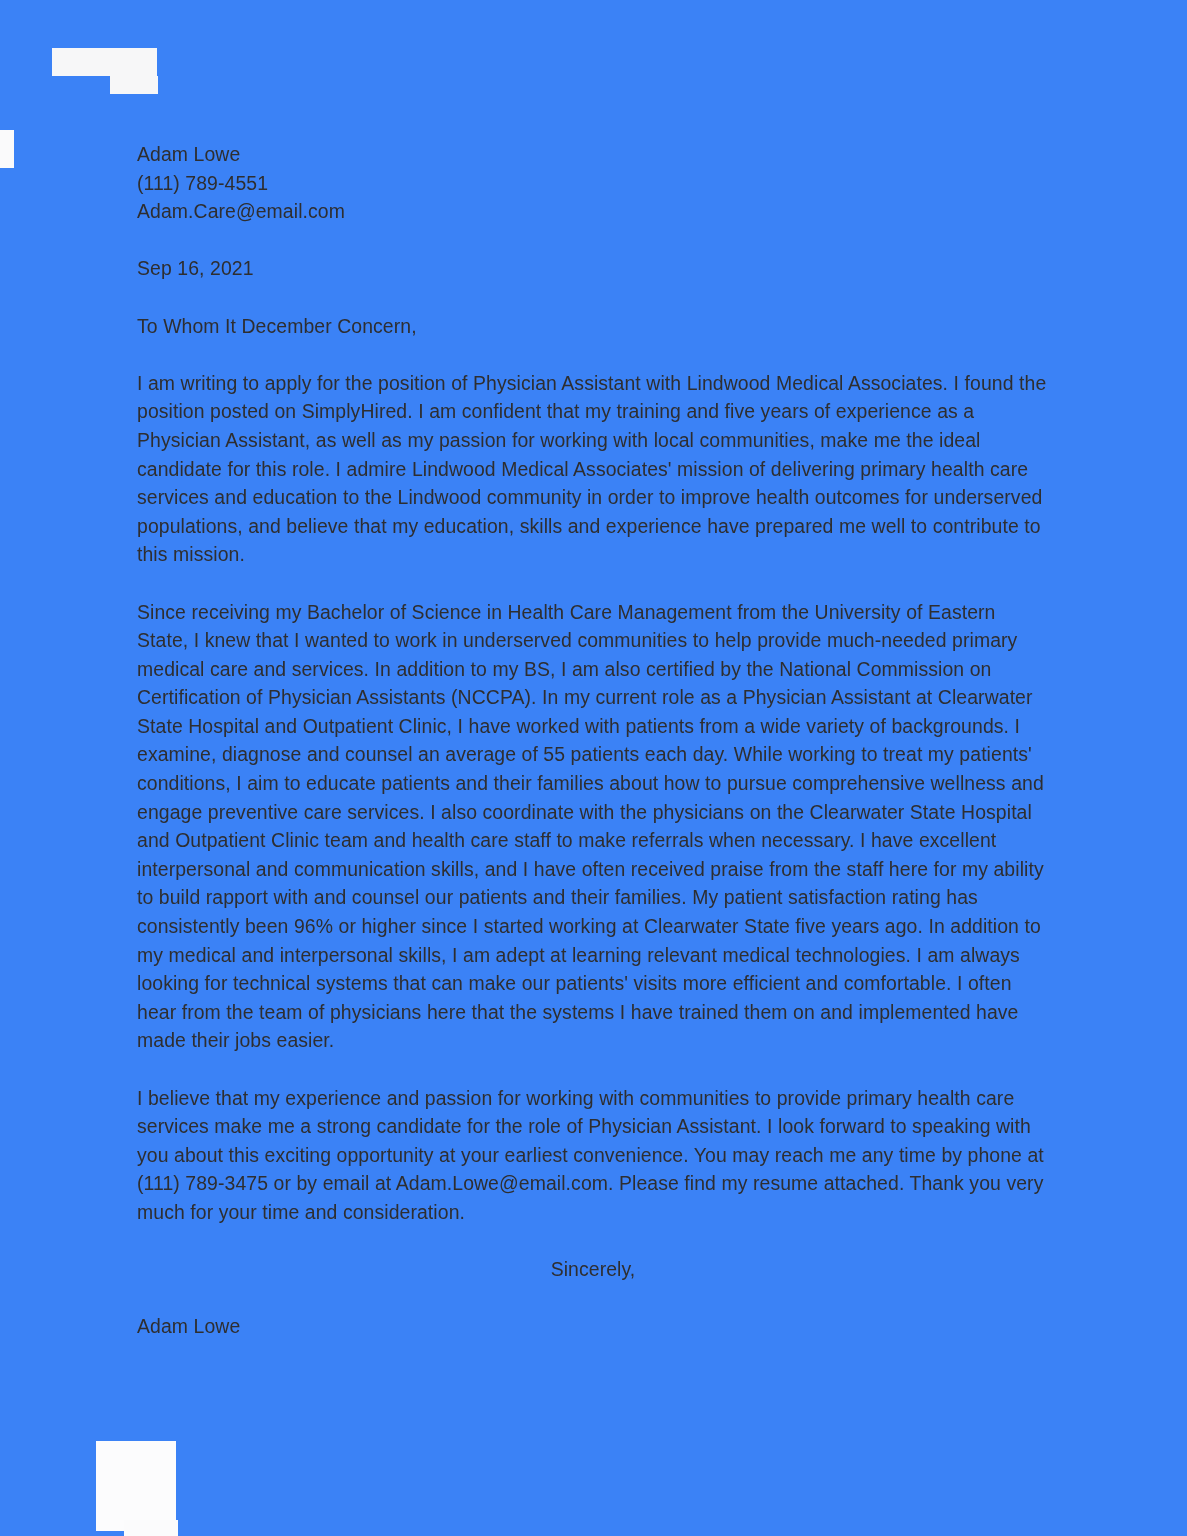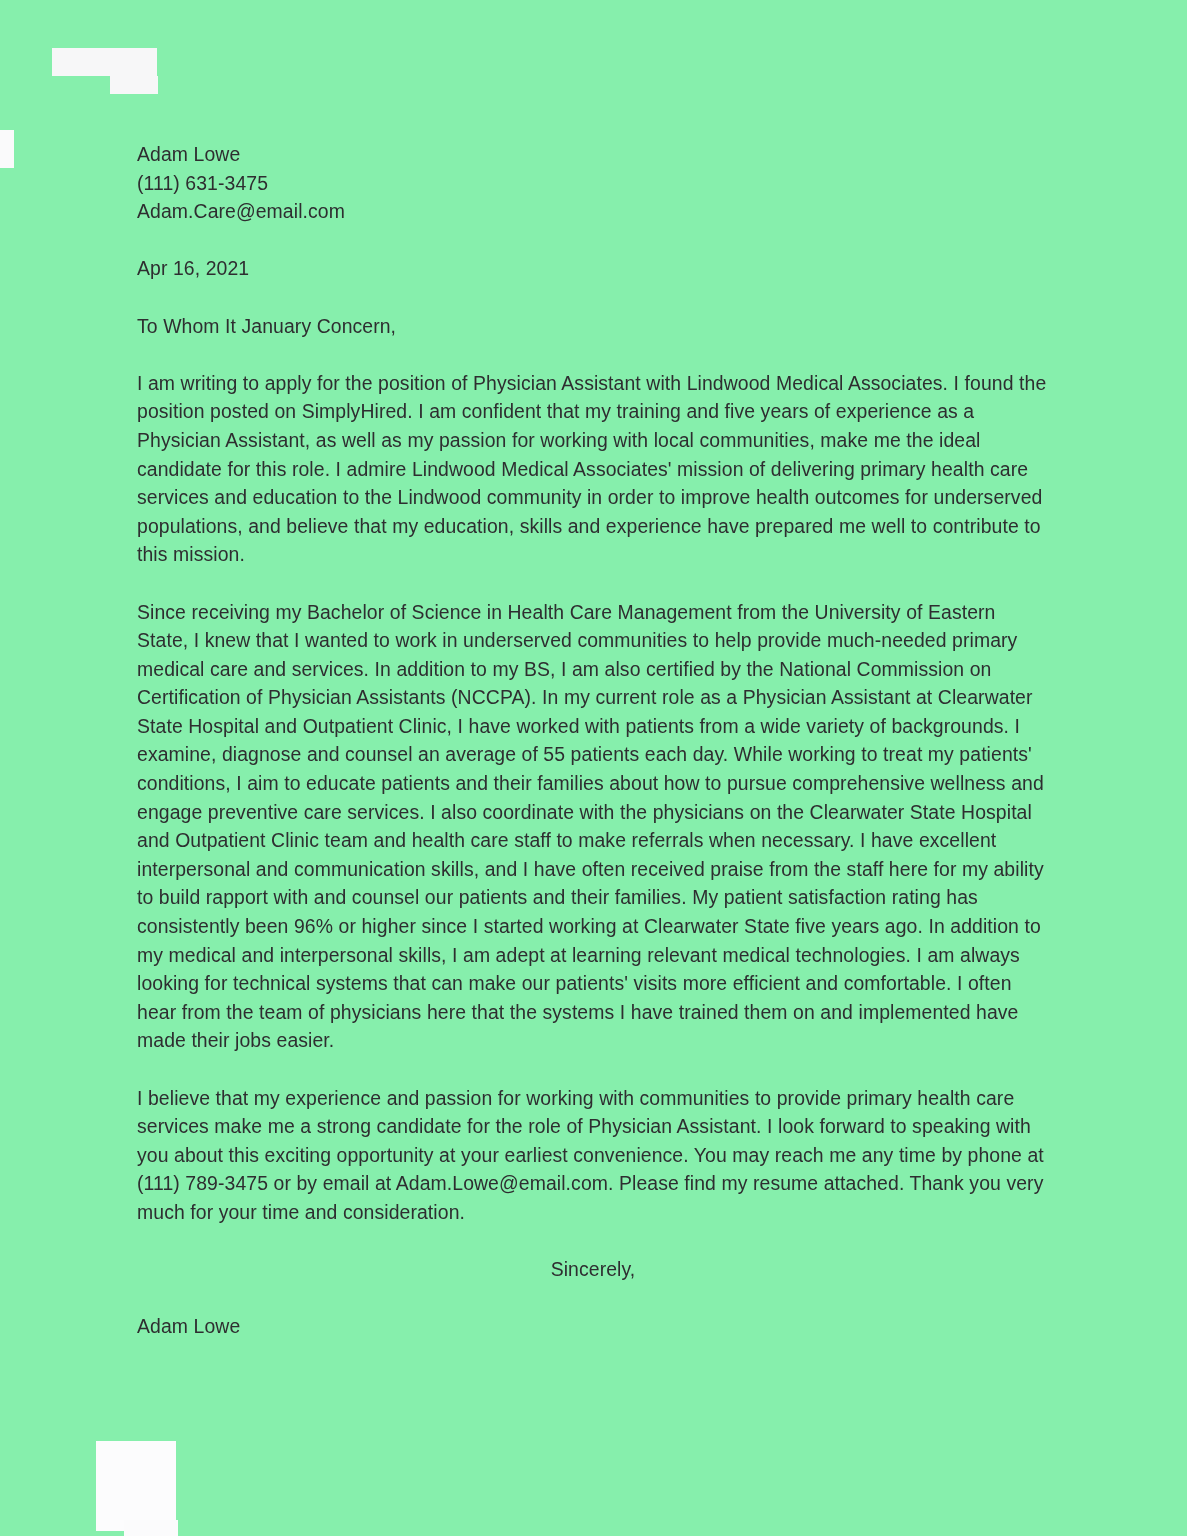--- a/index.html
+++ b/index.html
@@ -14,21 +14,21 @@
     position: relative;
     overflow: hidden;
     font-family: "Liberation Sans", "DejaVu Sans", sans-serif;
     color: #2e2e30;
     -webkit-font-smoothing: antialiased;
   }
 
   .page {
     position: absolute;
     inset: 0;
-    background: #86efac;
+    background: #3b82f6;
   }
 
   
   .scan-artifact {
     position: absolute;
     background: #f7f7f8;
     pointer-events: none;
   }
   .scan-artifact.top-left-a { left: 52px;  top: 48px;   width: 105px; height: 28px; }
   .scan-artifact.top-left-b { left: 110px; top: 76px;   width: 48px;  height: 18px; }
@@ -91,27 +91,27 @@
   <div class="scan-artifact top-left-a"></div>
   <div class="scan-artifact top-left-b"></div>
   <div class="scan-artifact left-edge"></div>
   <div class="scan-artifact bottom-a"></div>
   <div class="scan-artifact bottom-b"></div>
 
   <div class="letter">
 
     <div class="block sender-block">
       <span class="sender-line">Adam Lowe</span>
-      <span class="sender-line">(111) 631-3475</span>
+      <span class="sender-line">(111) 789-4551</span>
       <span class="sender-line">Adam.Care@email.com</span>
     </div>
 
-    <p class="block date-line">Apr 16, 2021</p>
+    <p class="block date-line">Sep 16, 2021</p>
 
-    <p class="block salutation">To Whom It January Concern,</p>
+    <p class="block salutation">To Whom It December Concern,</p>
 
     <p class="block body-paragraph">I am writing to apply for the position of Physician Assistant with Lindwood Medical Associates. I found the position posted on SimplyHired. I am confident that my training and five years of experience as a Physician Assistant, as well as my passion for working with local communities, make me the ideal candidate for this role. I admire Lindwood Medical Associates' mission of delivering primary health care services and education to the Lindwood community in order to improve health outcomes for underserved populations, and believe that my education, skills and experience have prepared me well to contribute to this mission.</p>
 
     <p class="block body-paragraph">Since receiving my Bachelor of Science in Health Care Management from the University of Eastern State, I knew that I wanted to work in underserved communities to help provide much-needed primary medical care and services. In addition to my BS, I am also certified by the National Commission on Certification of Physician Assistants (NCCPA). In my current role as a Physician Assistant at Clearwater State Hospital and Outpatient Clinic, I have worked with patients from a wide variety of backgrounds. I examine, diagnose and counsel an average of 55 patients each day. While working to treat my patients' conditions, I aim to educate patients and their families about how to pursue comprehensive wellness and engage preventive care services. I also coordinate with the physicians on the Clearwater State Hospital and Outpatient Clinic team and health care staff to make referrals when necessary. I have excellent interpersonal and communication skills, and I have often received praise from the staff here for my ability to build rapport with and counsel our patients and their families. My patient satisfaction rating has consistently been 96% or higher since I started working at Clearwater State five years ago. In addition to my medical and interpersonal skills, I am adept at learning relevant medical technologies. I am always looking for technical systems that can make our patients' visits more efficient and comfortable. I often hear from the team of physicians here that the systems I have trained them on and implemented have made their jobs easier.</p>
 
     <p class="block body-paragraph">I believe that my experience and passion for working with communities to provide primary health care services make me a strong candidate for the role of Physician Assistant. I look forward to speaking with you about this exciting opportunity at your earliest convenience. You may reach me any time by phone at (111) 789-3475 or by email at Adam.Lowe@email.com. Please find my resume attached. Thank you very much for your time and consideration.</p>
 
     <p class="block closing">Sincerely,</p>
 
     <p class="block signature">Adam Lowe</p>

